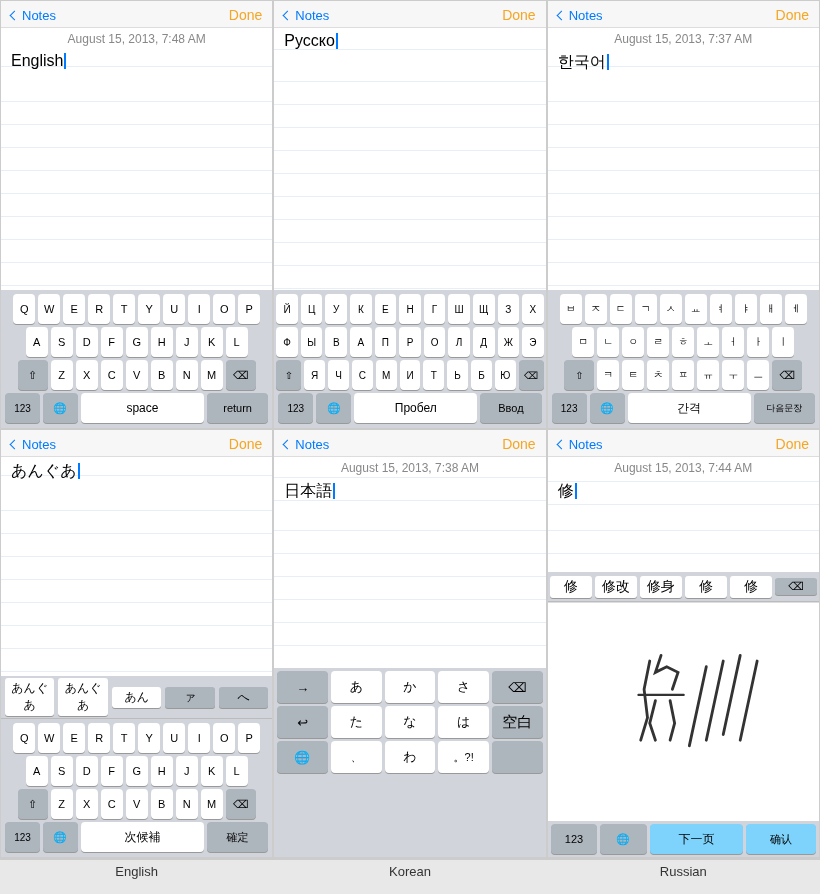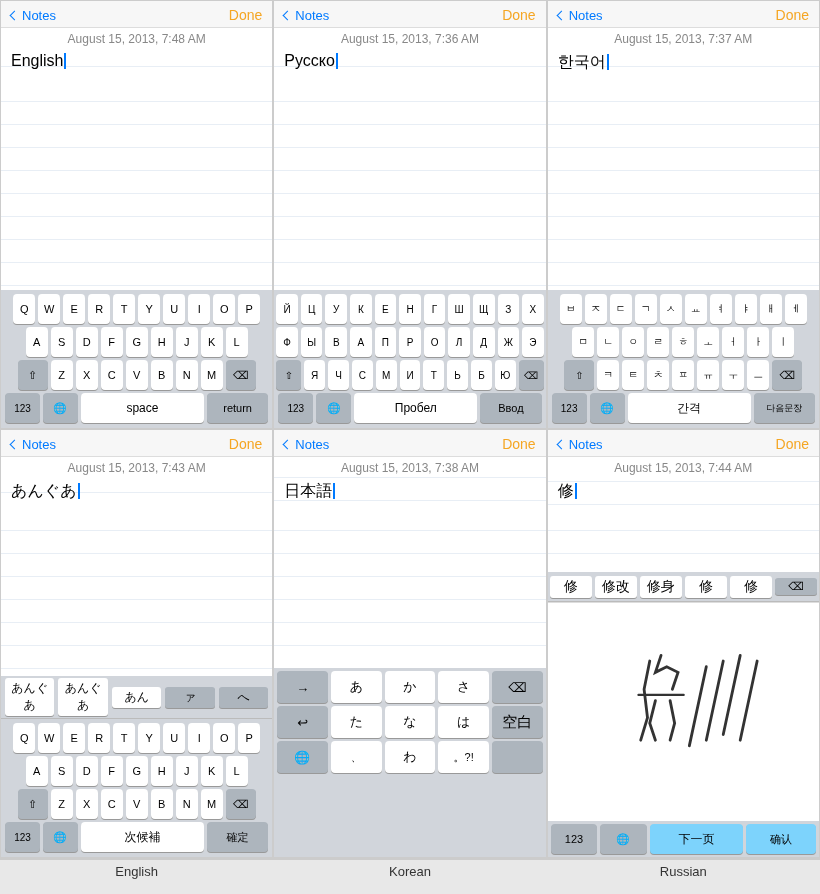--- a/index.html
+++ b/index.html
@@ -372,21 +372,20 @@
   </div>
 
   <div class="phone-panel">
     <div class="notes-header">
       <div class="notes-back">
         <span class="chevron-left"></span>
         <span>Notes</span>
       </div>
       <span class="notes-done">Done</span>
     </div>
-    <div class="note-timestamp">August 15, 2013, 7:36 AM</div>
     <div class="note-lines">
       <span>Русско</span><span class="cursor"></span>
     </div>
     <div class="keyboard">
       <div class="keyboard-row">
         <div class="key" style="font-size:10px">Й</div>
         <div class="key" style="font-size:10px">Ц</div>
         <div class="key" style="font-size:10px">У</div>
         <div class="key" style="font-size:10px">К</div>
         <div class="key" style="font-size:10px">Е</div>
@@ -489,21 +488,20 @@
   </div>
 
   <div class="phone-panel">
     <div class="notes-header">
       <div class="notes-back">
         <span class="chevron-left"></span>
         <span>Notes</span>
       </div>
       <span class="notes-done">Done</span>
     </div>
-    <div class="note-timestamp">August 15, 2013, 7:43 AM</div>
     <div class="note-lines">
       <span>あんぐあ</span><span class="cursor"></span>
     </div>
     <div class="suggestion-bar">
       <div class="suggestion-item">あんぐあ</div>
       <div class="suggestion-item">あんぐあ</div>
       <div class="suggestion-item">あん</div>
       <div class="suggestion-item dark">ァ</div>
       <div class="suggestion-item dark">へ</div>
     </div>

